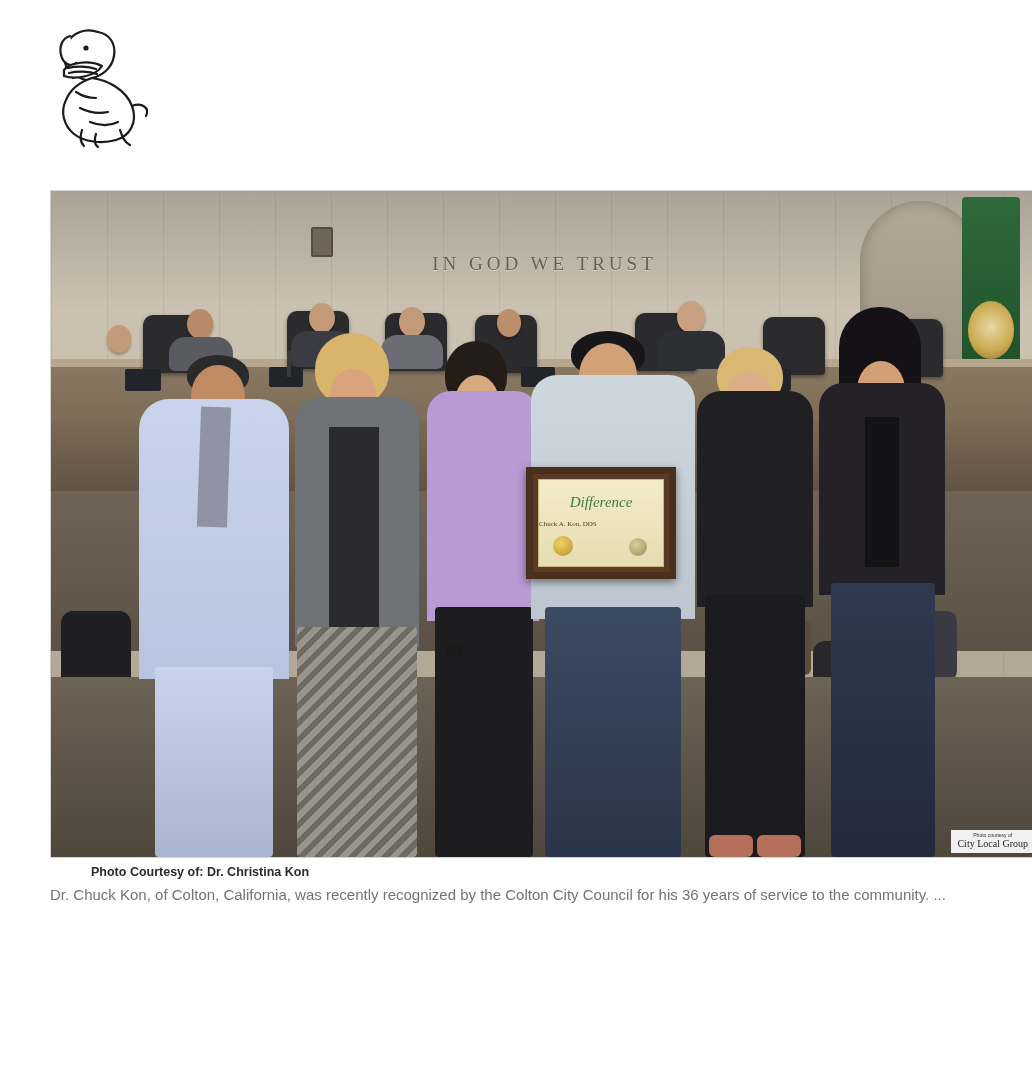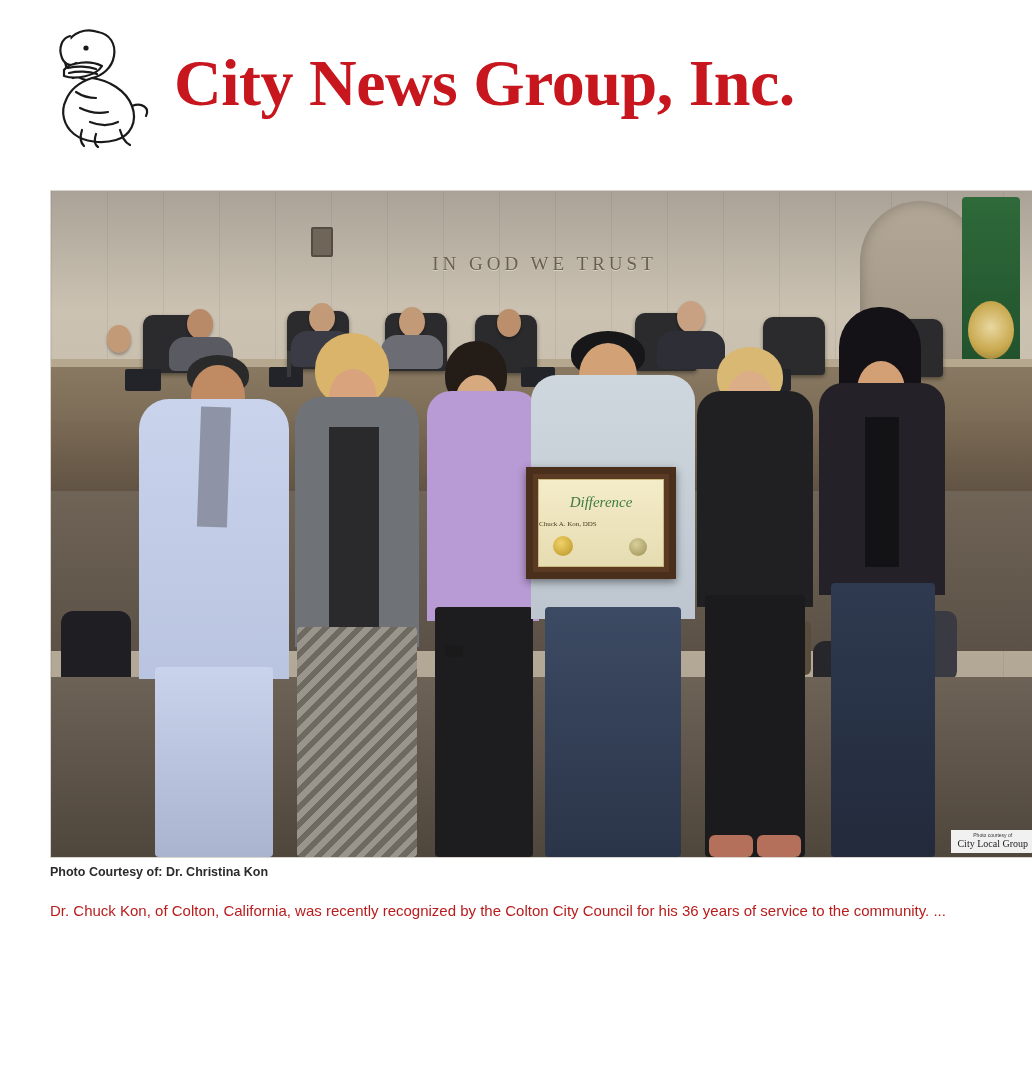--- a/index.html
+++ b/index.html
@@ -249,26 +249,27 @@
     font-size: 10px;
     color: #1b1b1b;
     display: block;
   }
 
   .caption-credit {
     margin-top: 7px;
     font-size: 12.5px;
     font-weight: bold;
     color: #2b2b2b;
+    margin-left: 41px;
   }
   .caption-body {
-    margin-top: 20px;
+    margin-top: 4px;
     font-size: 15px;
     line-height: 1.55;
-    color: #b91c1c;
+    color: #737373;
     max-width: 900px;
   }
 </style>
 </head>
 <body>
 
 <div class="page">
 
   <header class="masthead">
     <div class="logo-wrap">
@@ -297,21 +298,20 @@
             <path d="M86 88 C96 84 104 90 100 98"></path>
 
             <circle cx="40" cy="30" r="2.6" fill="#1a1a1a" stroke="none"></circle>
 
             <path d="M30 74 C36 78 42 80 50 80"></path>
             <path d="M34 90 C42 94 52 96 62 94"></path>
             <path d="M44 104 C54 108 64 108 72 104"></path>
           </g>
         </svg>
       </span>
-      <span class="brand-title">City News Group, Inc.</span>
     </div>
   </header>
 
 
   <figure class="article-figure" style="margin-block:36px 0;">
     <div class="photo">
 
       <div class="wall"></div>
       <div class="wall-top-shadow"></div>
       <div class="arch"></div>

